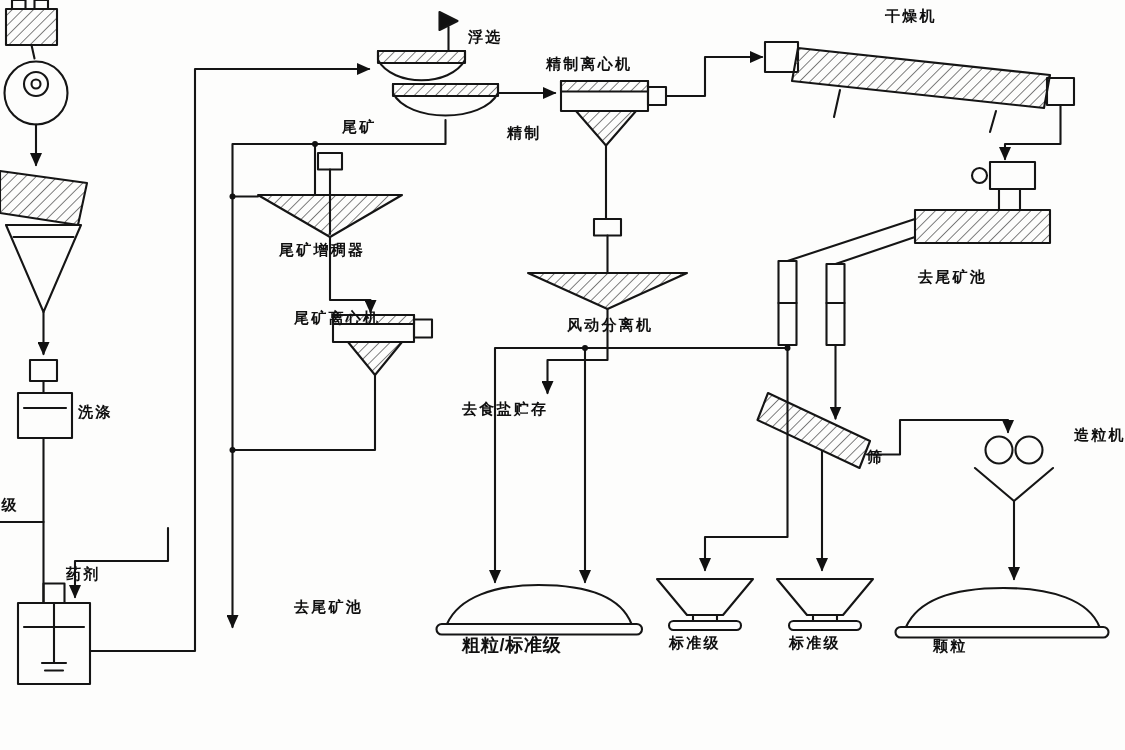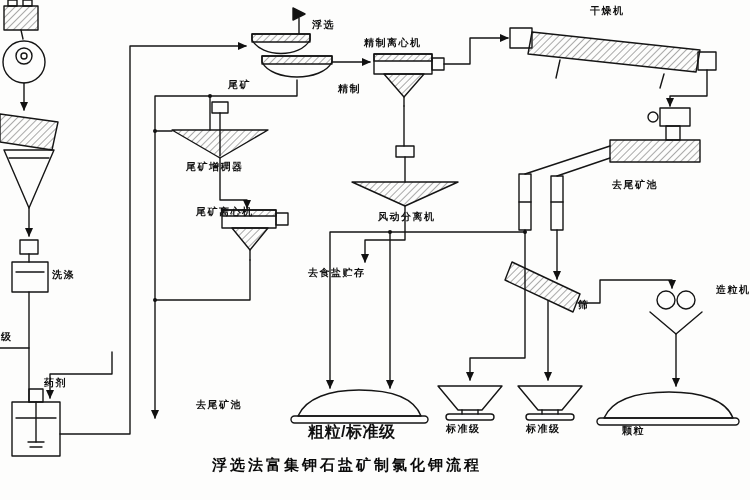--- a/index.html
+++ b/index.html
@@ -6,21 +6,21 @@
   .stage {
     position:relative; width:750px; height:500px; margin:0 auto;
     background:#fdfdfc; overflow:hidden;
     font-family:"Liberation Sans","DejaVu Sans",sans-serif;
   }
   .stage svg { position:absolute; left:0; top:0; }
   .lbl {
     position:absolute; white-space:nowrap;
     font-weight:700; font-size:10px; color:#101010; letter-spacing:1.5px;
   }
-  .lbl.small { font-size:16px; letter-spacing:0.5px; }
+  .lbl.small { font-size:12px; letter-spacing:0.5px; }
   .title {
     position:absolute; left:212px; top:456px;
     font-weight:700; font-size:15px; color:#0a0a0a; letter-spacing:3px;
   }
 </style>
 </head>
 <body>
 
 <div class="stage">
 
@@ -216,15 +216,14 @@
   <div class="lbl" style="left:1px;   top:330px">级</div>
   <div class="lbl" style="left:44px;  top:376px">药剂</div>
   <div class="lbl" style="left:196px; top:398px">去尾矿池</div>
   <div class="lbl" style="left:578px; top:298px">筛</div>
   <div class="lbl" style="left:716px; top:283px">造粒机</div>
   <div class="lbl small" style="left:308px; top:422px">粗粒/标准级</div>
   <div class="lbl" style="left:446px; top:422px">标准级</div>
   <div class="lbl" style="left:526px; top:422px">标准级</div>
   <div class="lbl" style="left:622px; top:424px">颗粒</div>
 
-  <div class="title">浮选法富集钾石盐矿制氯化钾流程</div>
 
 </div>
 
 </body></html>

